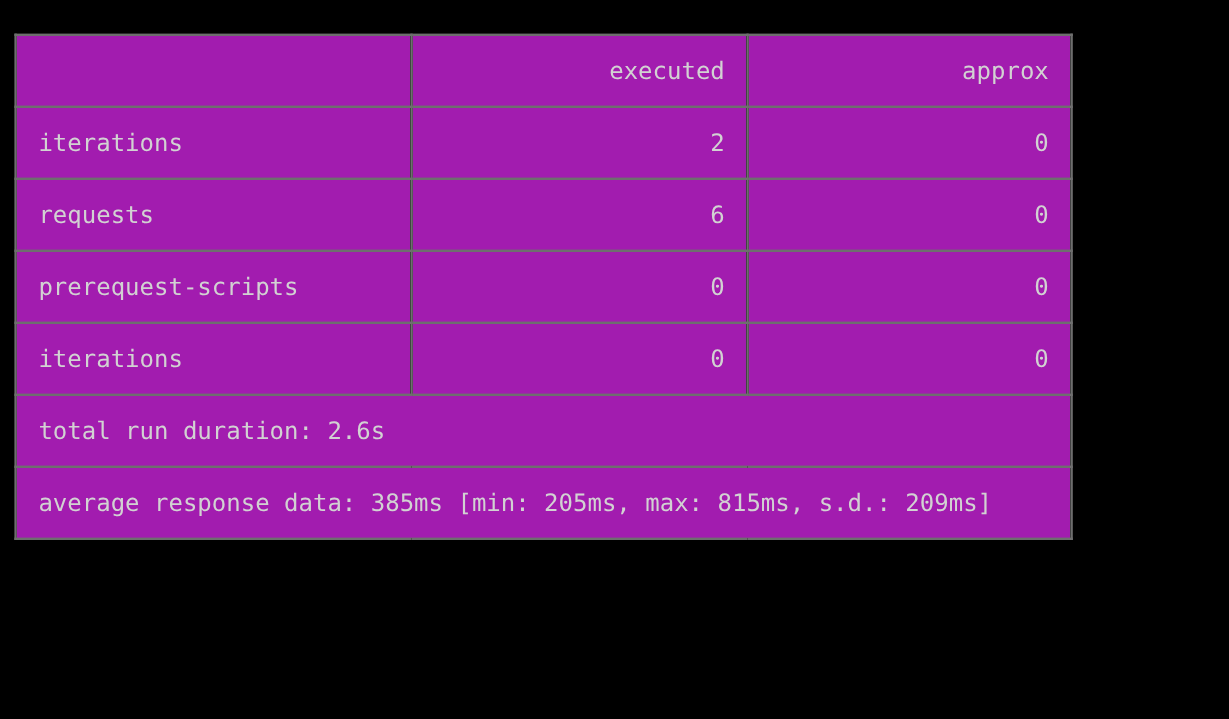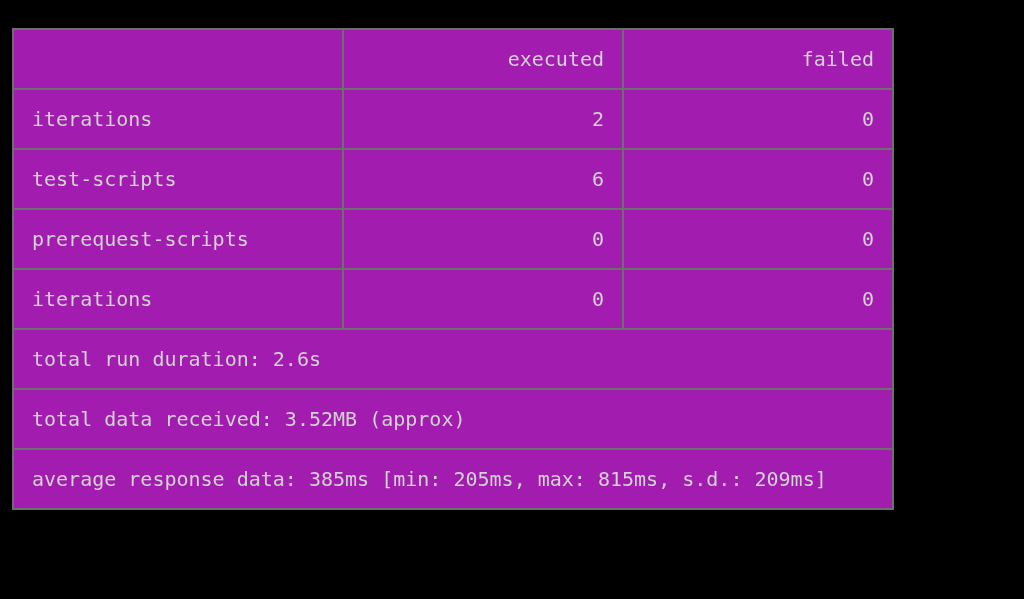--- a/index.html
+++ b/index.html
@@ -82,55 +82,52 @@
     <colgroup>
       <col class="col-label">
       <col class="col-exec">
       <col class="col-fail">
     </colgroup>
     <tbody>
 
       <tr>
         <td class="empty-cell"></td>
         <td class="head-cell">executed</td>
-        <td class="head-cell">failed</td>
+        <td class="head-cell">approx</td>
       </tr>
 
       <tr>
         <td class="label-cell">iterations</td>
         <td class="num-cell">2</td>
         <td class="num-cell">0</td>
       </tr>
 
-
       <tr>
-        <td class="label-cell">test-scripts</td>
+        <td class="label-cell">requests</td>
         <td class="num-cell">6</td>
         <td class="num-cell">0</td>
       </tr>
+
 
       <tr>
         <td class="label-cell">prerequest-scripts</td>
         <td class="num-cell">0</td>
         <td class="num-cell">0</td>
       </tr>
 
       <tr>
         <td class="label-cell">iterations</td>
         <td class="num-cell">0</td>
         <td class="num-cell">0</td>
       </tr>
 
       <tr>
         <td class="footer-cell" colspan="3">total run duration: 2.6s</td>
       </tr>
 
-      <tr>
-        <td class="footer-cell" colspan="3">total data received: 3.52MB (approx)</td>
-      </tr>
 
       <tr>
         <td class="footer-cell" colspan="3">average response data: 385ms [min: 205ms, max: 815ms, s.d.: 209ms]</td>
       </tr>
 
     </tbody>
   </table>
 
 </div>
 

